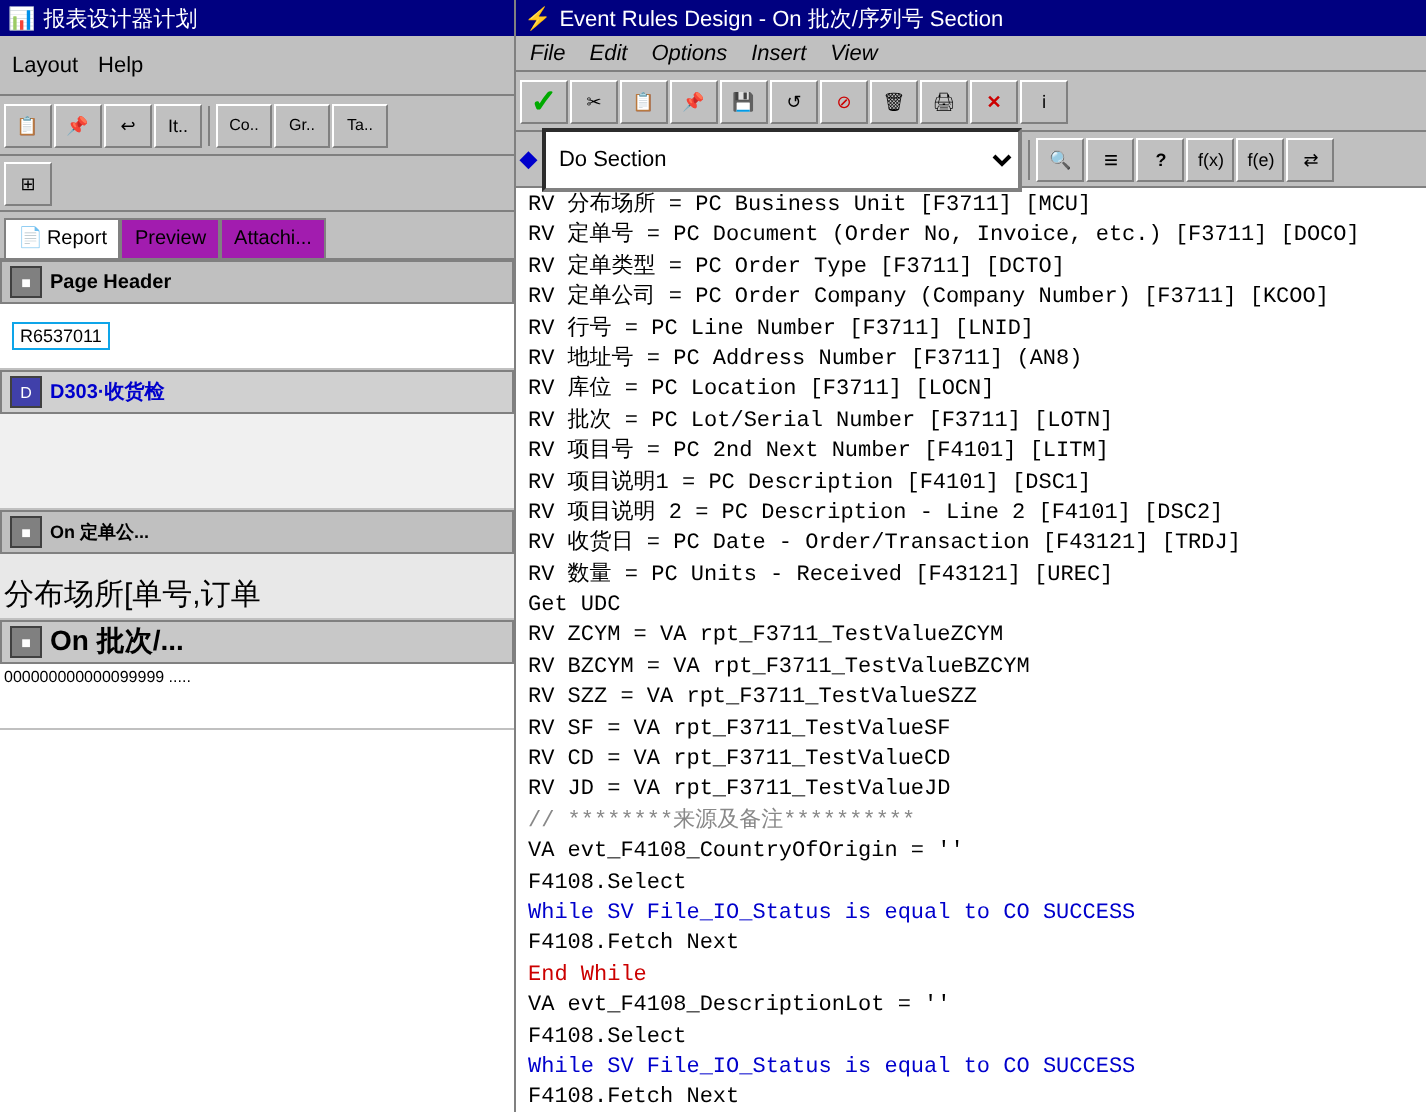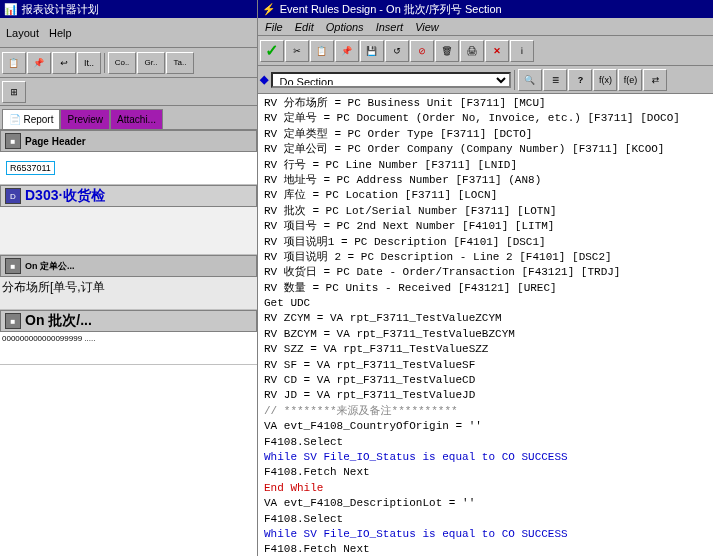--- a/index.html
+++ b/index.html
@@ -208,21 +208,21 @@
       display: flex;
       gap: 1px;
       padding: 2px;
       border-bottom: 1px solid #808080;
       height: 28px;
       align-items: center;
     }
     
     .section-selector {
       width: 240px;
-      height: 16px;
+      height: 32px;
       font-size: 11px;
       background: #ffffff;
       border: 2px inset #808080;
       padding: 1px 2px;
     }
     
     
     .code-area {
       background: #ffffff;
       height: calc(556px - 18px - 18px - 30px - 28px);
@@ -307,31 +307,31 @@
         <span style="font-size:10px;font-weight:bold;">Page Header</span>
       </div>
       <div style="position:absolute;left:0;top:22px;right:0;bottom:0;background:#ffffff;border-bottom:1px solid #c0c0c0;display:flex;align-items:center;padding-left:4px;">
         <div class="field-box">R6537011</div>
       </div>
     </div>
 
     <div class="d303-section">
       <div class="section-header" style="background:#d0d0d0;">
         <span class="section-icon-img" style="background:#4040aa;color:white;">D</span>
-        <span style="font-size:14px;font-weight:bold;color:#0000cc;">D303·收货检</span>
+        <span style="font-size:10px;font-weight:bold;color:#0000cc;">D303·收货检</span>
       </div>
       <div style="position:absolute;left:0;top:22px;right:0;bottom:0;background:#f0f0f0;border-bottom:1px solid #c0c0c0;"></div>
     </div>
 
     <div class="on-dingdan-section">
       <div class="section-header">
         <span class="section-icon-img">■</span>
         <span style="font-size:9px;font-weight:bold;">On 定单公...</span>
       </div>
-      <div style="position:absolute;left:0;top:22px;right:0;bottom:0;background:#e8e8e8;border-bottom:1px solid #c0c0c0;display:flex;align-items:flex-start;padding:2px;font-size:12px;">
+      <div style="position:absolute;left:0;top:22px;right:0;bottom:0;background:#e8e8e8;border-bottom:1px solid #c0c0c0;display:flex;align-items:flex-end;padding:2px;font-size:15px;">
         <span>分布场所[单号,订单</span>
       </div>
     </div>
 
     <div class="on-pici-section">
       <div class="section-header" style="background:#c8c8c8;">
         <span class="section-icon-img">■</span>
         <span style="font-size:14px;font-weight:bold;">On 批次/...</span>
       </div>
       <div style="position:absolute;left:0;top:22px;right:0;bottom:0;background:#ffffff;border-bottom:1px solid #c0c0c0;display:flex;align-items:flex-start;padding:2px;font-size:8px;flex-wrap:wrap;">

